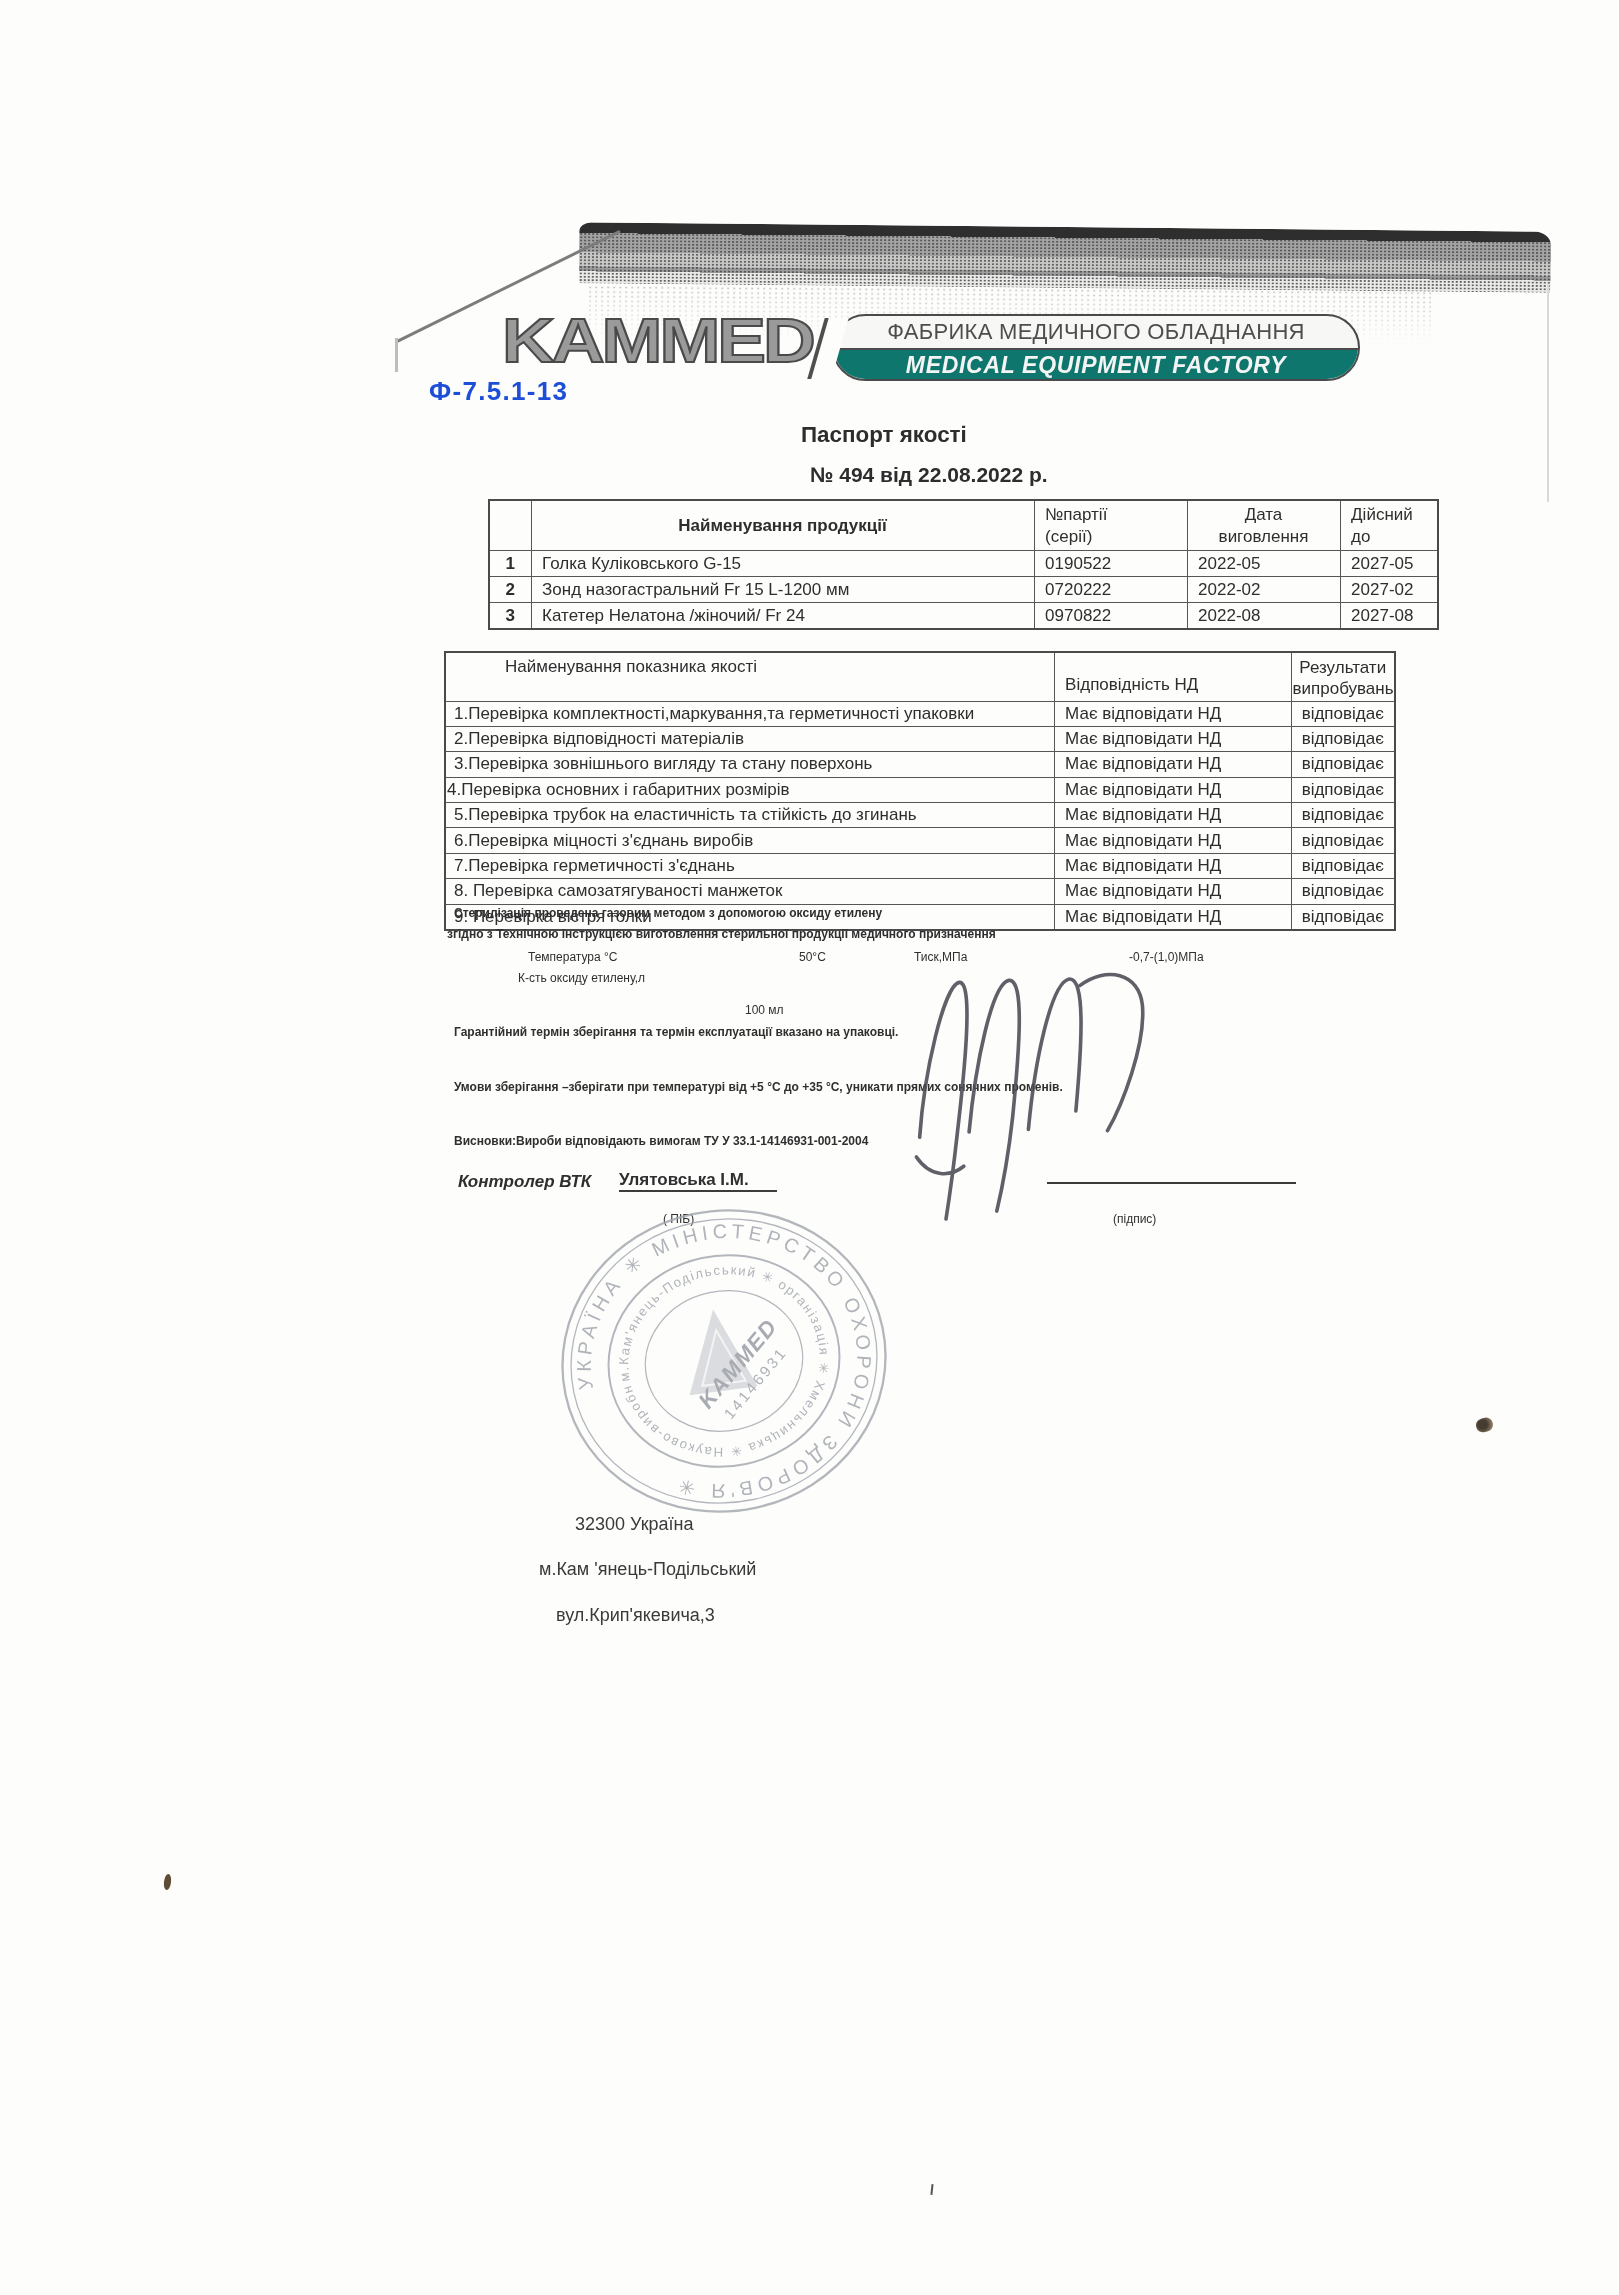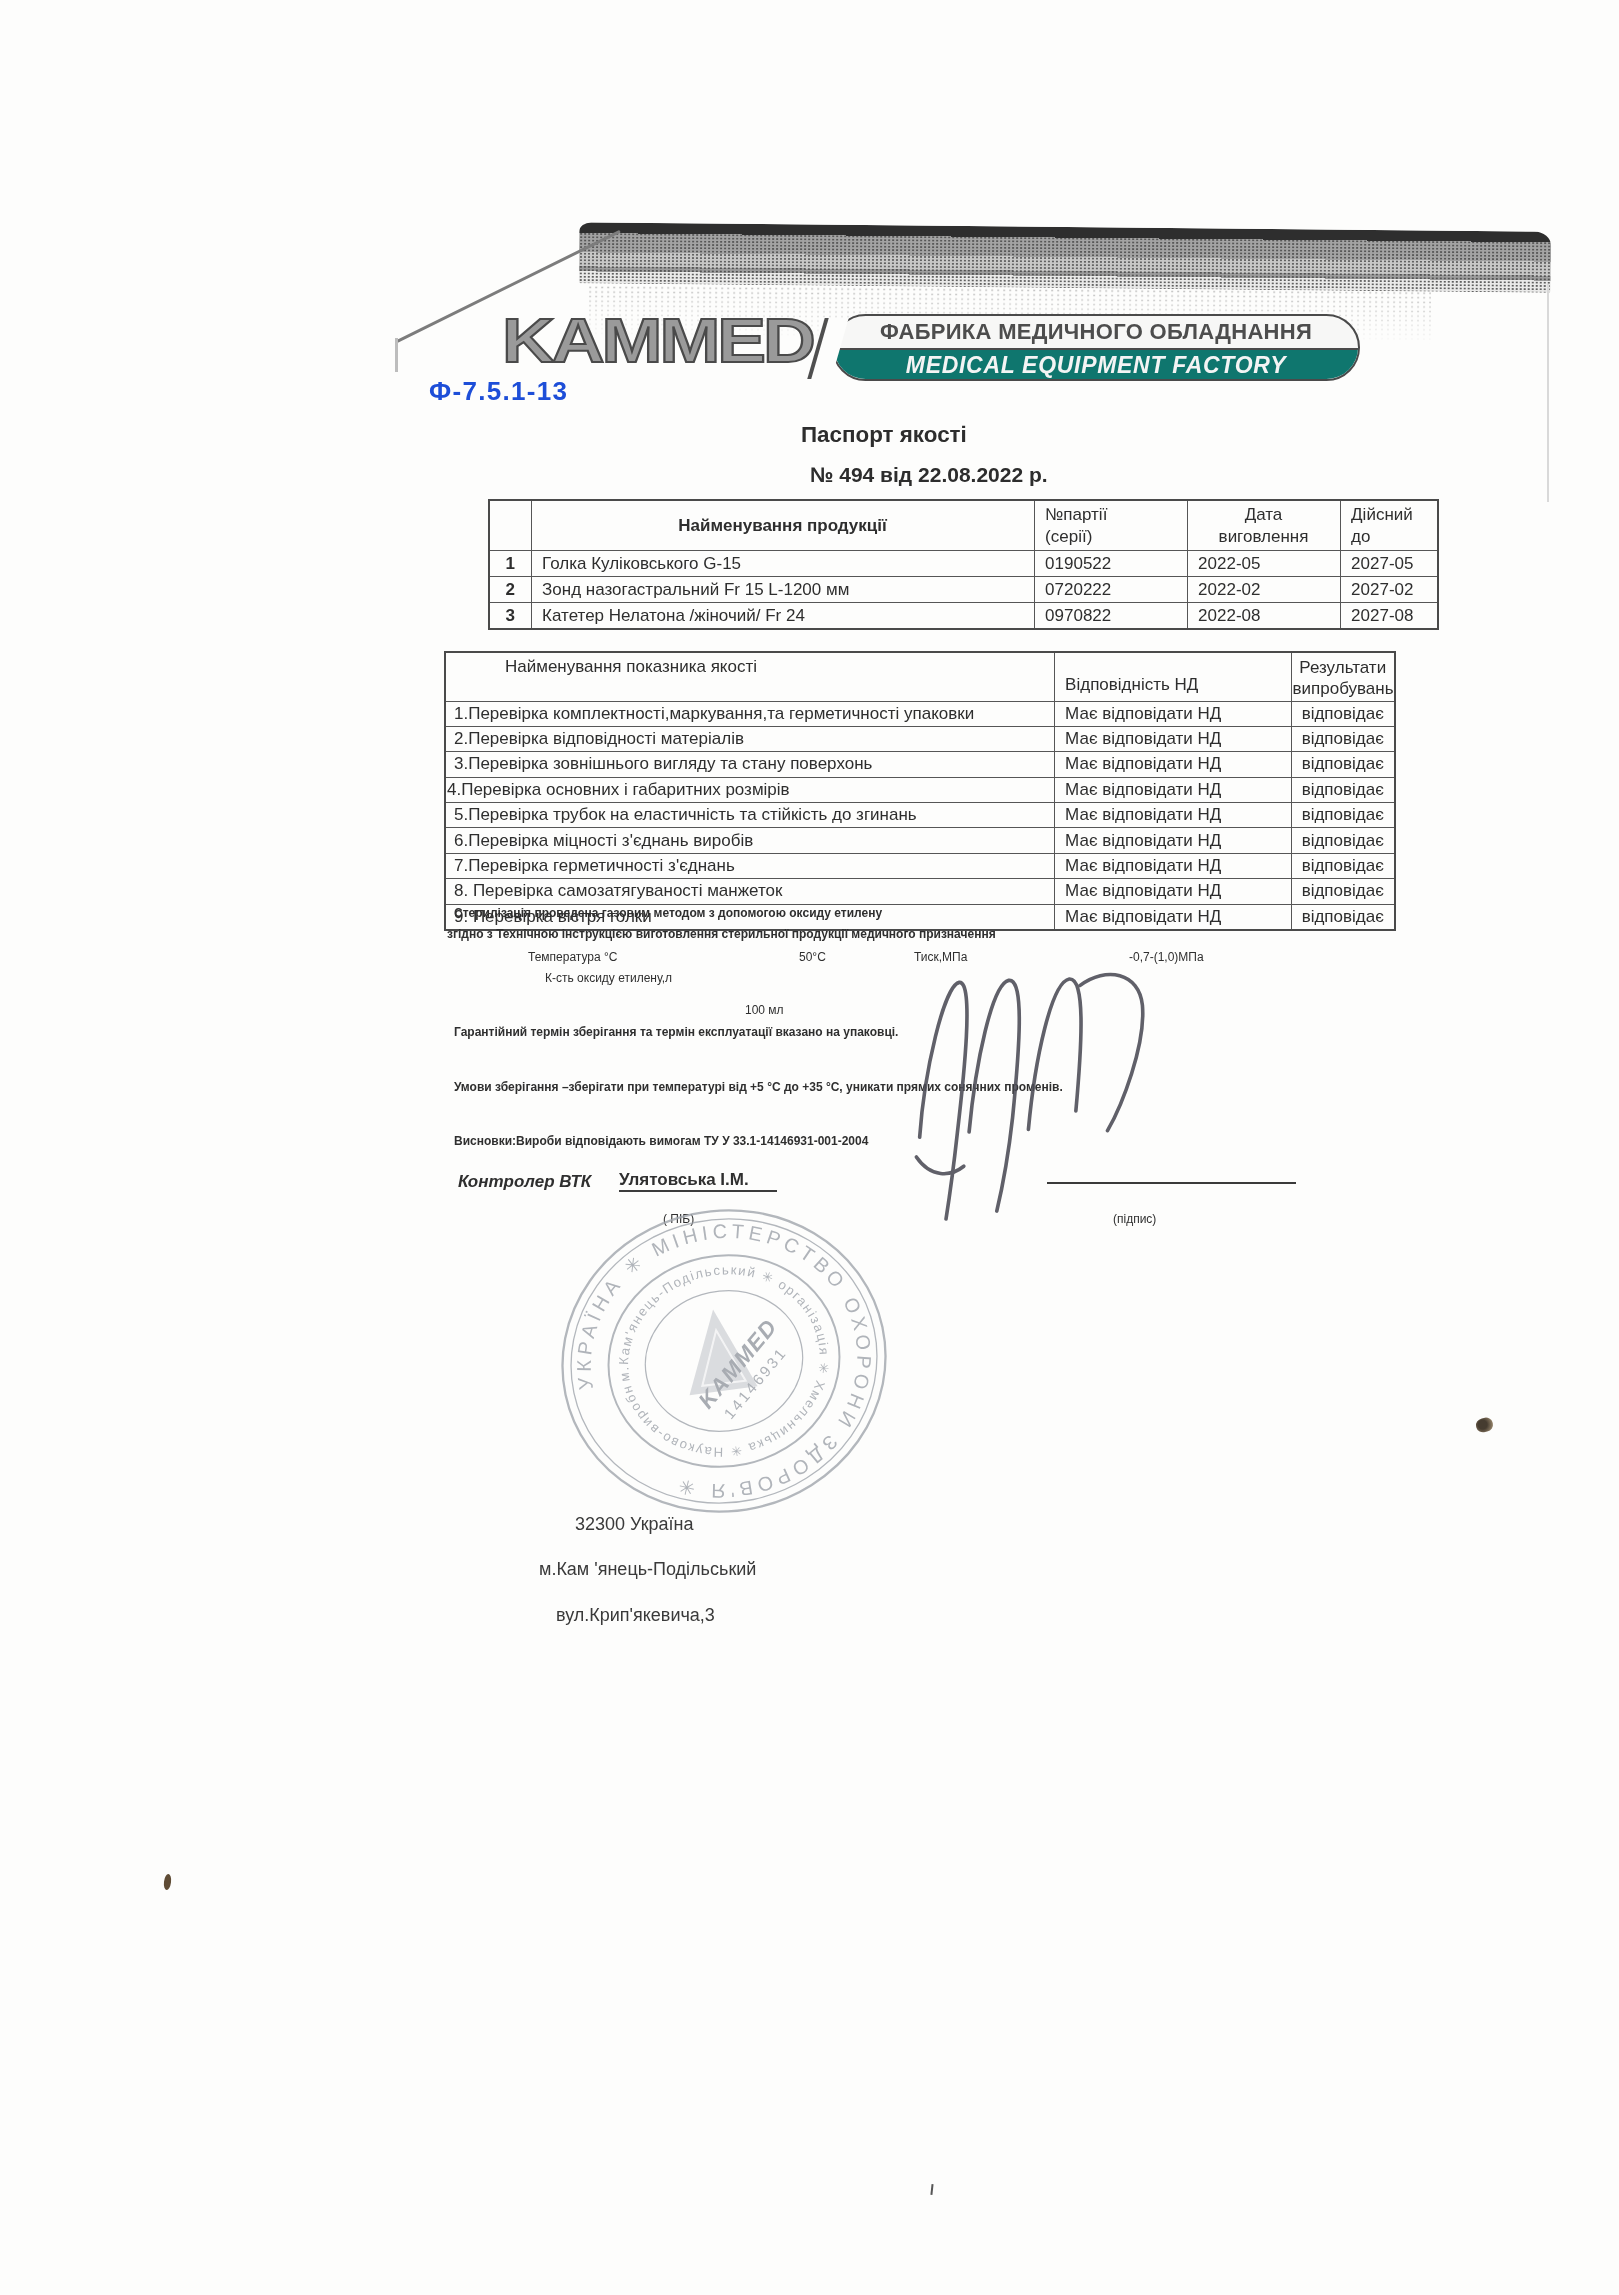--- a/index.html
+++ b/index.html
@@ -23,21 +23,21 @@
   .edge-vert{position:absolute;left:395px;top:338px;width:2.6px;height:34px;background:#bdbdbd;}
   .edge-right{position:absolute;left:1547px;top:284px;width:2px;height:218px;background:#d9d9d9;}
 
   
   .logo{position:absolute;left:502px;top:309px;font-size:63px;font-weight:bold;letter-spacing:-2.6px;
         color:#9a9a9a;-webkit-text-stroke:2px #4a4a4a;transform:scaleX(1.16);transform-origin:left top;
         line-height:1;}
   .banner{position:absolute;left:832px;top:314px;width:528px;height:67px;border:2.6px solid #4a4a4a;
         border-radius:36px;overflow:hidden;background:#f7f7f6;box-sizing:border-box;}
   .b-top{height:32px;display:flex;align-items:center;justify-content:center;
-        font-size:22px;font-weight:bold;color:#4d4d4d;letter-spacing:0.3px;white-space:nowrap;}
+        font-size:22px;font-weight:normal;color:#4d4d4d;letter-spacing:0.3px;white-space:nowrap;}
   .b-bottom{height:30px;background:#0f766e;display:flex;align-items:center;justify-content:center;
         font-size:23px;font-weight:bold;font-style:italic;color:#f4f4f4;letter-spacing:0.7px;white-space:nowrap;
         border-top:2px solid #4a4a4a;}
   .chevron{position:absolute;left:816px;top:318px;width:20px;height:61px;border-left:4px solid #4f4f4f;
         transform:skewX(-16deg);background:#fdfdfc;}
 
   .form-code{position:absolute;left:429px;top:376px;font-size:26px;font-weight:bold;color:#1d4ed8;letter-spacing:1.3px;}
   .doc-title{position:absolute;left:801px;top:422px;font-size:22.4px;font-weight:bold;color:#2d2d2d;}
   .doc-number{position:absolute;left:810px;top:463px;font-size:21px;font-weight:bold;color:#2d2d2d;}
 
@@ -211,21 +211,21 @@
     </tr>
   </tbody>
     </table>
 
   <div class="line lb" style="left:454px;top:906px;">Стерилізація проведена газовим методом з допомогою оксиду етилену</div>
   <div class="line lb" style="left:447px;top:927px;">згідно з Технічною інструкцією виготовлення стерильної продукції  медичного призначення</div>
   <div class="line" style="left:528px;top:950px;">Температура  °С</div>
   <div class="line" style="left:799px;top:950px;">50°С</div>
   <div class="line" style="left:914px;top:950px;">Тиск,МПа</div>
   <div class="line" style="left:1129px;top:950px;">-0,7-(1,0)МПа</div>
-  <div class="line" style="left:518px;top:971px;margin-left:27px;">К-сть оксиду етилену,л</div>
+  <div class="line" style="left:518px;top:971px;">К-сть оксиду етилену,л</div>
   <div class="line" style="left:745px;top:971px;margin-top:32px;">100 мл</div>
 
   <div class="line lb" style="left:454px;top:1025px;">Гарантійний термін зберігання та термін експлуатації вказано на упаковці.</div>
   <div class="line lb" style="left:454px;top:1080px;">Умови зберігання –зберігати при температурі від +5 °С до +35 °С, уникати прямих сонячних променів.</div>
   <div class="line lb" style="left:454px;top:1134px;">Висновки:Вироби відповідають вимогам ТУ У 33.1-14146931-001-2004</div>
 
   <div class="line lb" style="left:458px;top:1172px;font-size:17px;font-style:italic;">Контролер ВТК</div>
   <div class="line lb uname" style="left:619px;top:1170px;font-size:17px;">Улятовська І.М.</div>
   <div class="line" style="left:663px;top:1212px;">( ПІБ)</div>
   <div class="sigline"></div>

